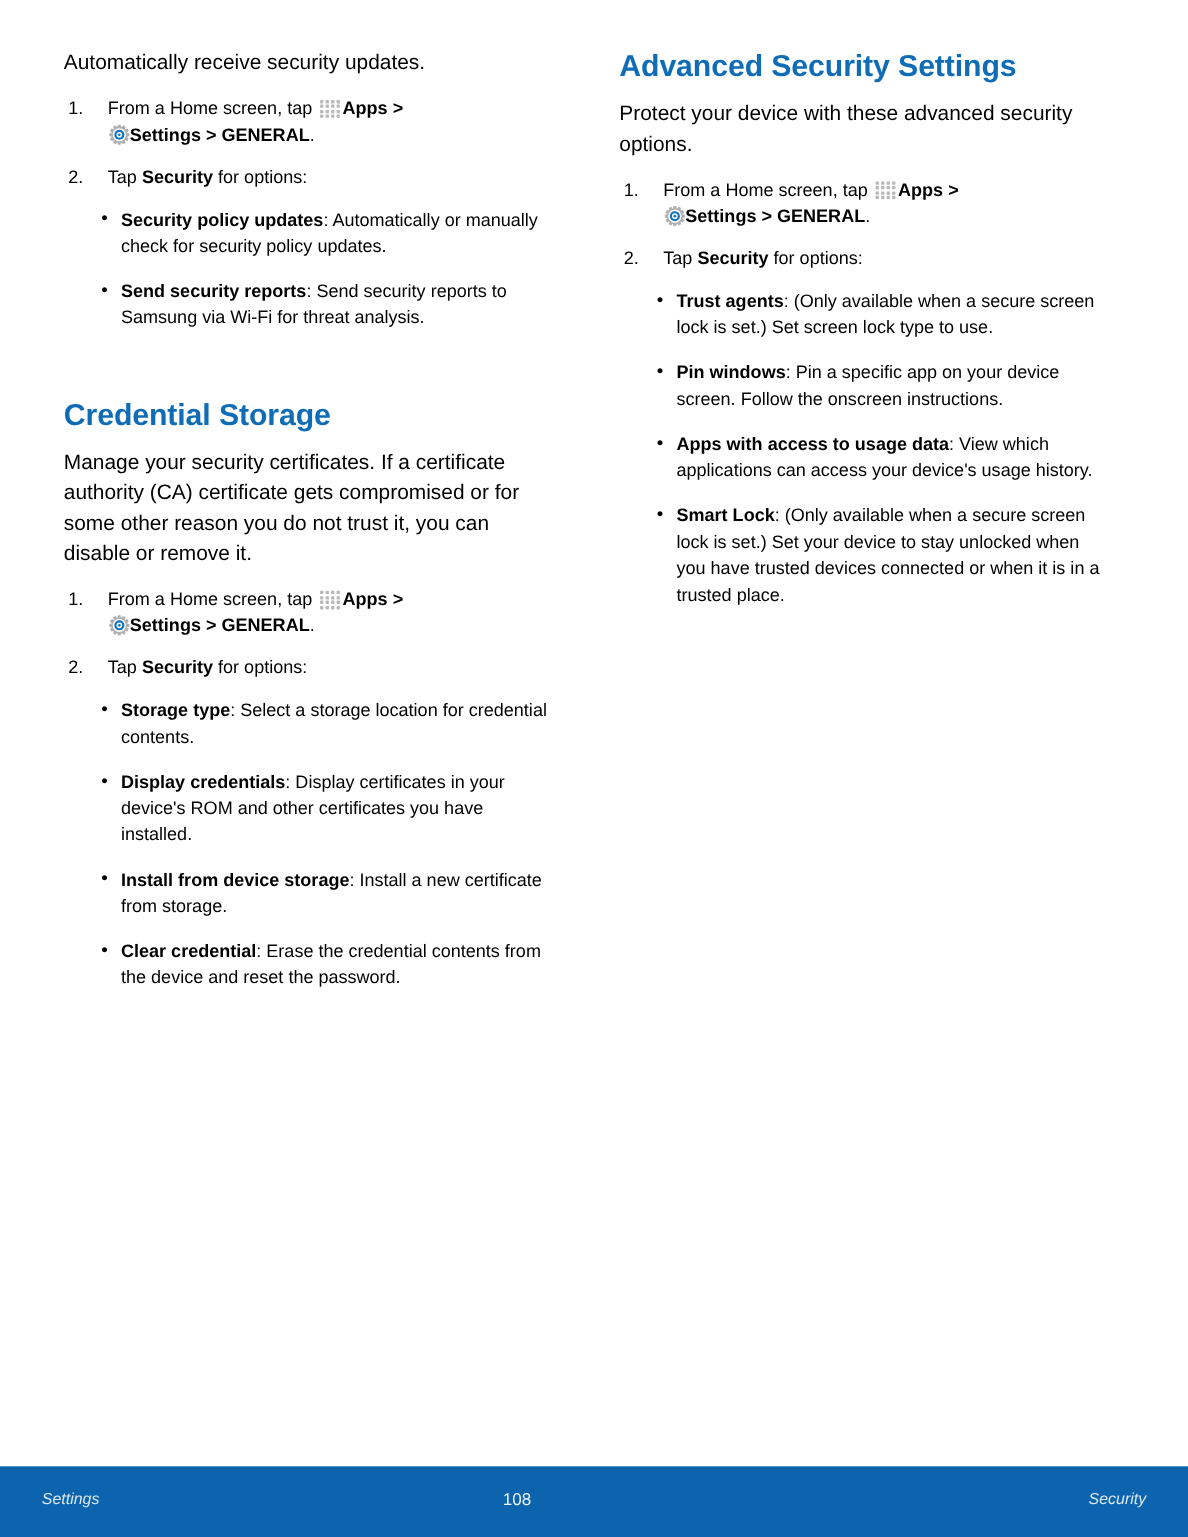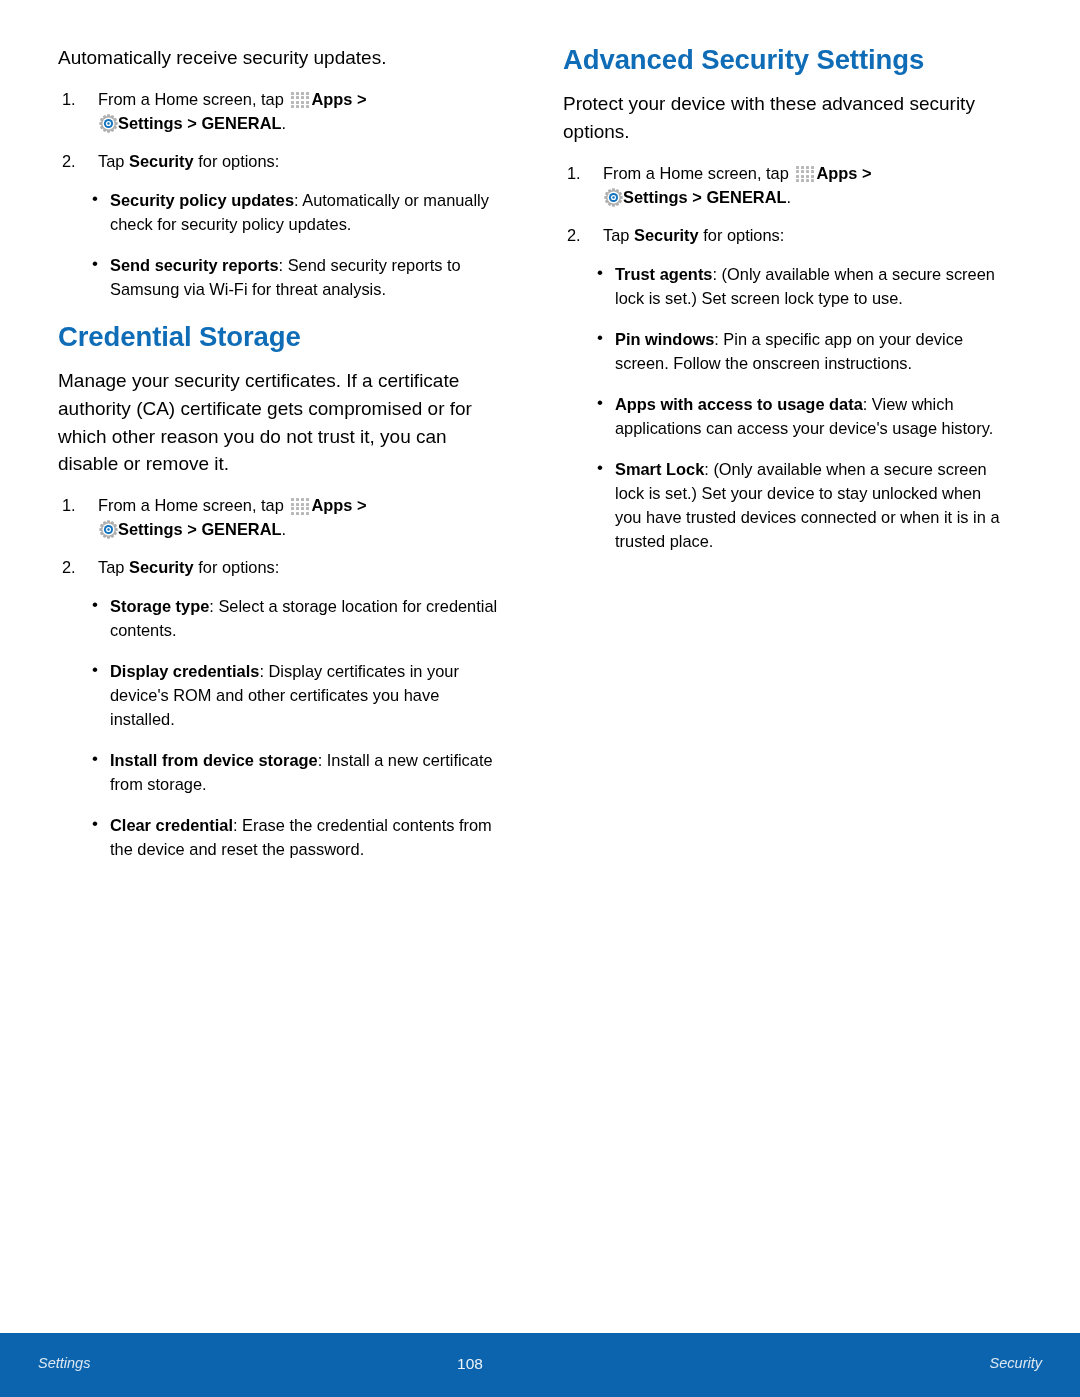--- a/index.html
+++ b/index.html
@@ -42,21 +42,21 @@
 
   h2.section-title {
     color: #0f6cb6;
     font-size: 27.5px;
     font-weight: bold;
     line-height: 1.18;
     margin: 0 0 14px 0;
     letter-spacing: -0.1px;
   }
   .section + .section { margin-top: 32px; }
-  .section.spaced-top { margin-top: 20px; }
+  .section.spaced-top { margin-top: 60px; }
 
   p.intro {
     font-size: 19px;
     line-height: 1.46;
     margin: 0 0 16px 0;
   }
 
   ol.steps {
     list-style: none;
     margin: 0;
@@ -195,21 +195,21 @@
             <span class="dot">•</span><b>Security policy updates</b><span>: Automatically or manually check for security policy updates.</span>
           </li>
           <li class="bullet">
             <span class="dot">•</span><b>Send security reports</b><span>: Send security reports to Samsung via Wi-Fi for threat analysis.</span>
           </li>
         </ul>
       </div>
 
       <div class="section spaced-top">
         <h2 class="section-title">Credential Storage</h2>
-        <p class="intro">Manage your security certificates. If a certificate authority (CA) certificate gets compromised or for which other reason you do not trust it, you can disable or remove it.</p>
+        <p class="intro">Manage your security certificates. If a certificate authority (CA) certificate gets compromised or for some other reason you do not trust it, you can disable or remove it.</p>
 
         <ol class="steps">
           <li class="step">
             <span class="num">1.</span>
             <span>From a Home screen, tap</span>
             <span class="apps-icon"><i style="left: 1px; top: 1px; background: rgb(184, 184, 184);"></i><i style="left: 6px; top: 1px; background: rgb(184, 184, 184);"></i><i style="left: 11px; top: 1px; background: rgb(184, 184, 184);"></i><i style="left: 16px; top: 1px; background: rgb(184, 184, 184);"></i><i style="left: 1px; top: 5.5px; background: rgb(184, 184, 184);"></i><i style="left: 6px; top: 5.5px; background: rgb(184, 184, 184);"></i><i style="left: 11px; top: 5.5px; background: rgb(184, 184, 184);"></i><i style="left: 16px; top: 5.5px; background: rgb(184, 184, 184);"></i><i style="left: 1px; top: 10px; background: rgb(184, 184, 184);"></i><i style="left: 6px; top: 10px; background: rgb(184, 184, 184);"></i><i style="left: 11px; top: 10px; background: rgb(184, 184, 184);"></i><i style="left: 16px; top: 10px; background: rgb(184, 184, 184);"></i><i style="left: 1px; top: 14.5px; background: rgb(184, 184, 184);"></i><i style="left: 6px; top: 14.5px; background: rgb(184, 184, 184);"></i><i style="left: 11px; top: 14.5px; background: rgb(184, 184, 184);"></i><i style="left: 16px; top: 14.5px; background: rgb(184, 184, 184);"></i></span><b>Apps</b>
             <b>&gt;</b><br>
             <span class="gear-icon"><svg viewBox="0 0 40 40" width="100%" height="100%">
                   <path d="M39.33,17.45 L39.33,22.55 L34.73,23.74 L34.63,24.13 L38.02,27.46 L35.47,31.87 L30.89,30.61 L30.61,30.89 L31.87,35.47 L27.46,38.02 L24.13,34.63 L23.74,34.73 L22.55,39.33 L17.45,39.33 L16.26,34.73 L15.87,34.63 L12.54,38.02 L8.13,35.47 L9.39,30.89 L9.11,30.61 L4.53,31.87 L1.98,27.46 L5.37,24.13 L5.27,23.74 L0.67,22.55 L0.67,17.45 L5.27,16.26 L5.37,15.87 L1.98,12.54 L4.53,8.13 L9.11,9.39 L9.39,9.11 L8.13,4.53 L12.54,1.98 L15.87,5.37 L16.26,5.27 L17.45,0.67 L22.55,0.67 L23.74,5.27 L24.13,5.37 L27.46,1.98 L31.87,4.53 L30.61,9.11 L30.89,9.39 L35.47,8.13 L38.02,12.54 L34.63,15.87 L34.73,16.26 Z" fill="#b0b0b0"></path>
                   <circle cx="20" cy="20" r="12.6" fill="#ffffff"></circle>

